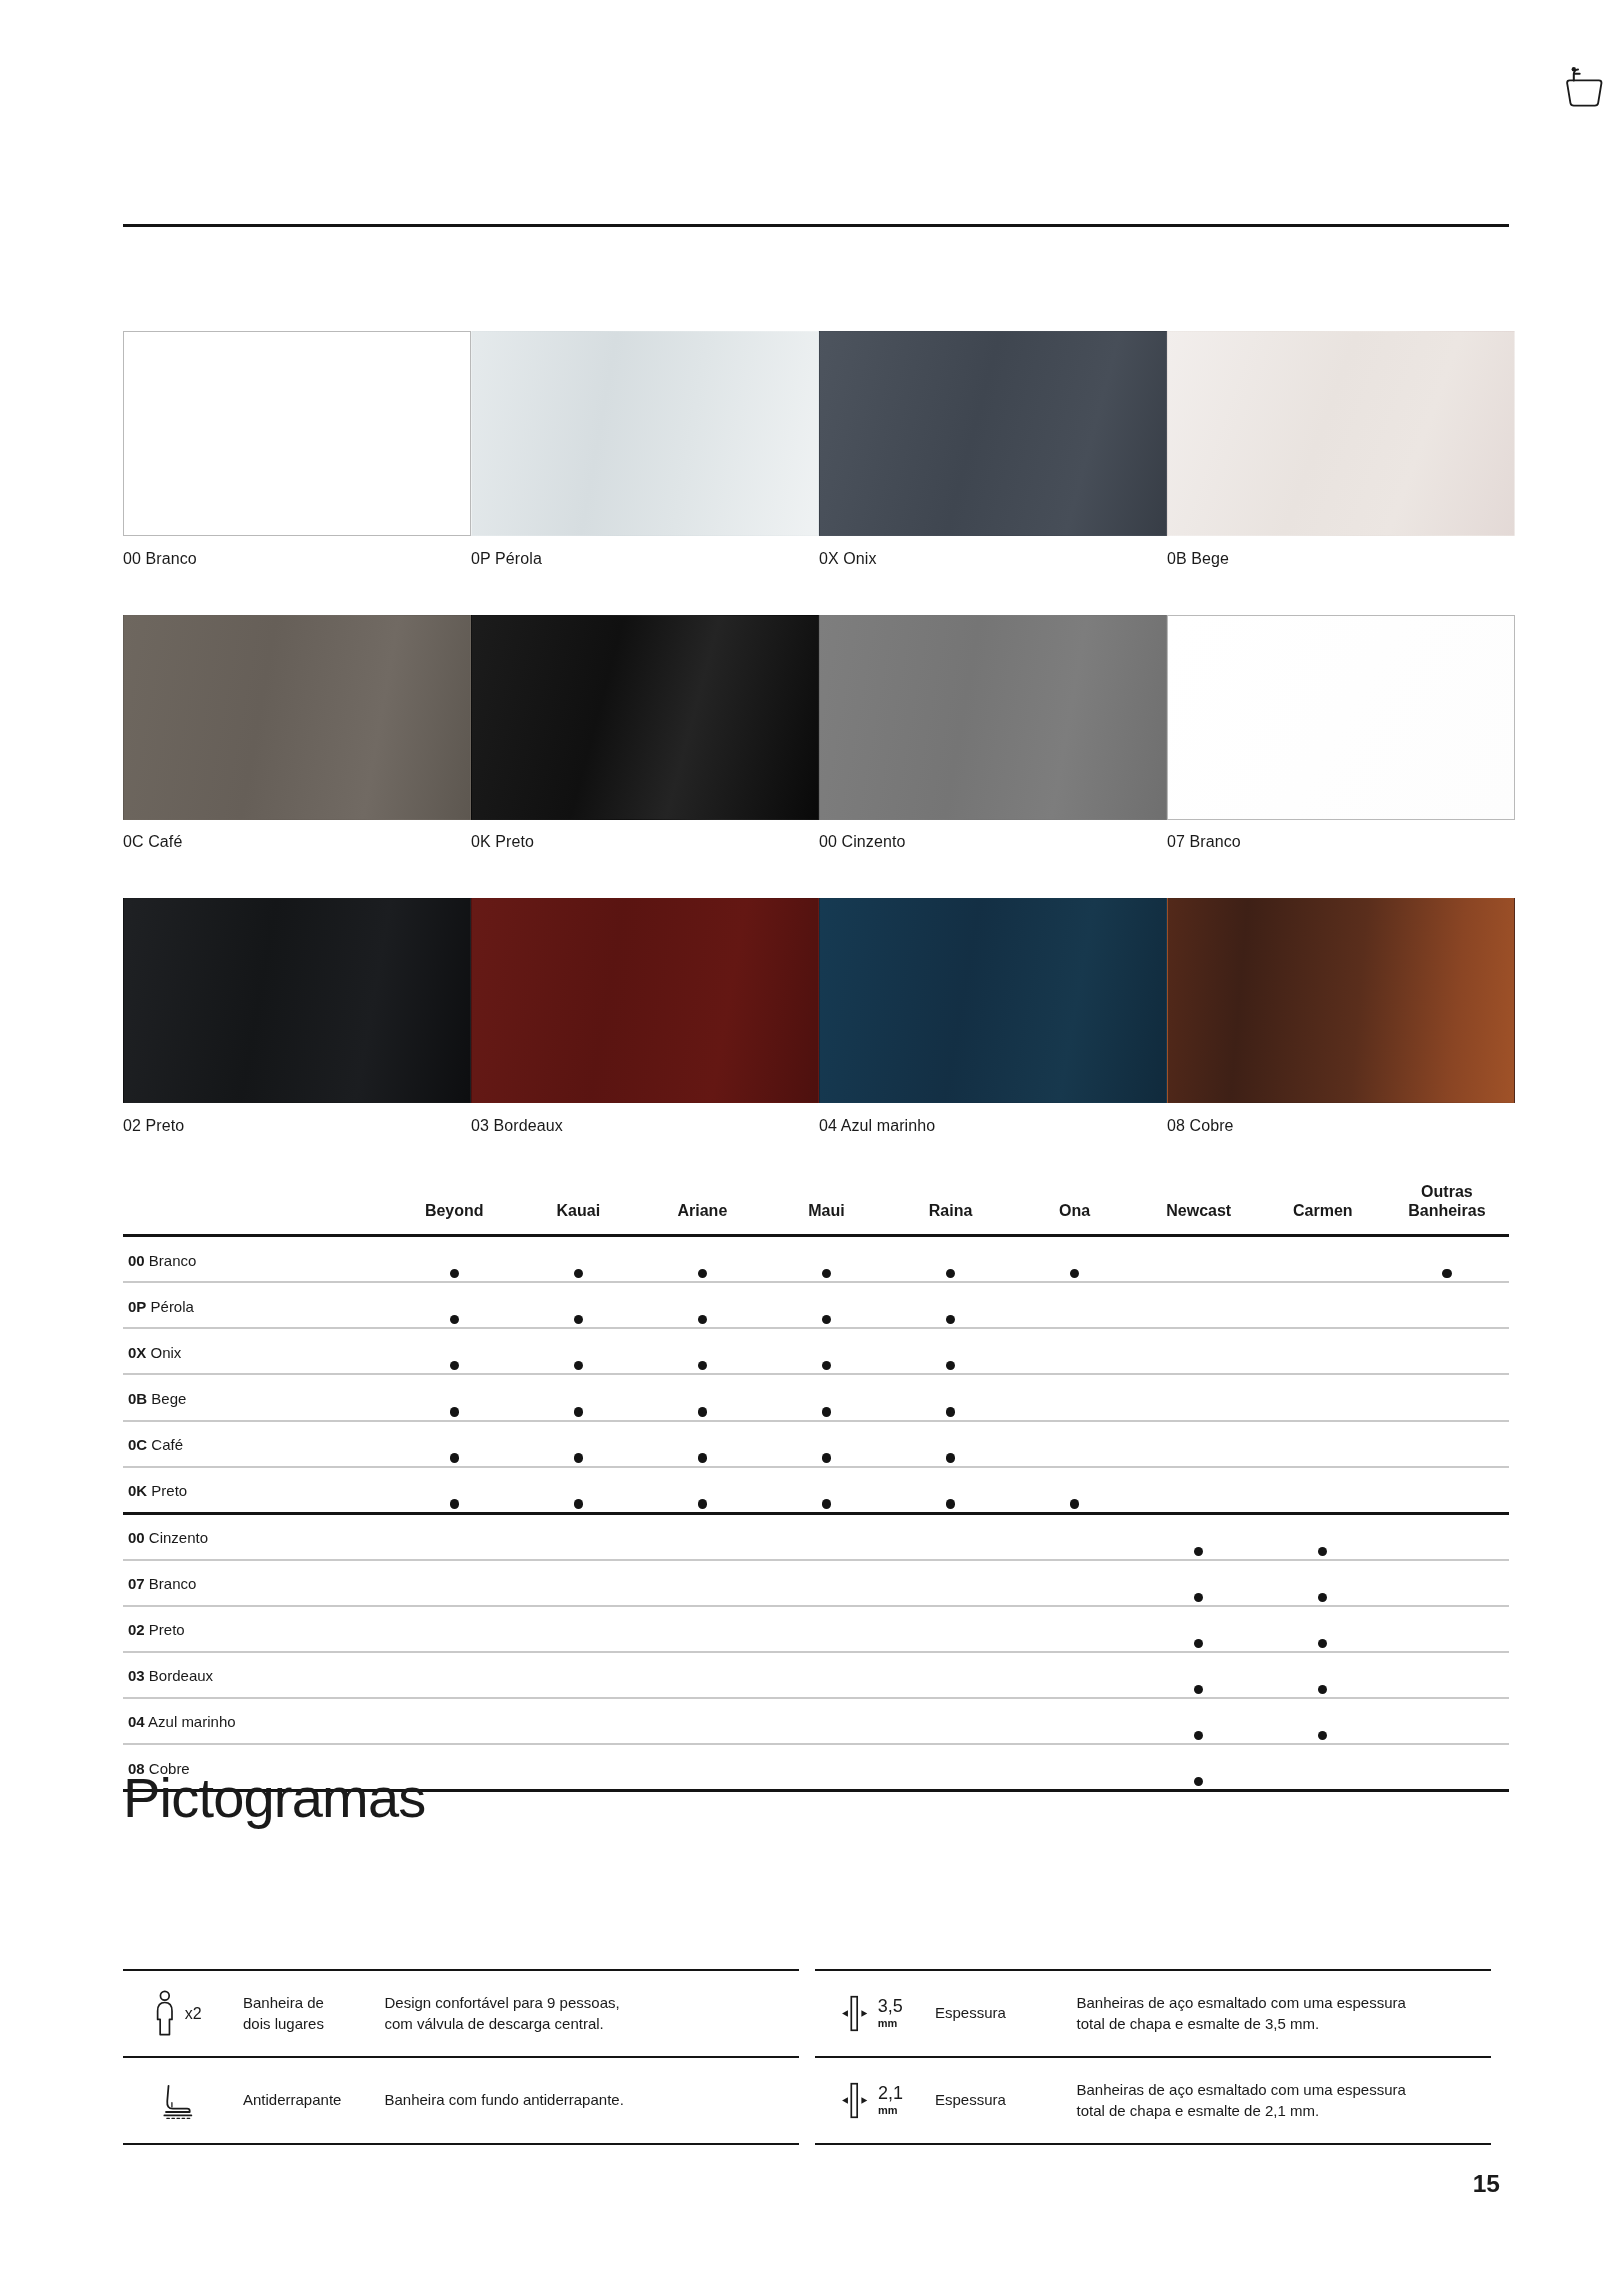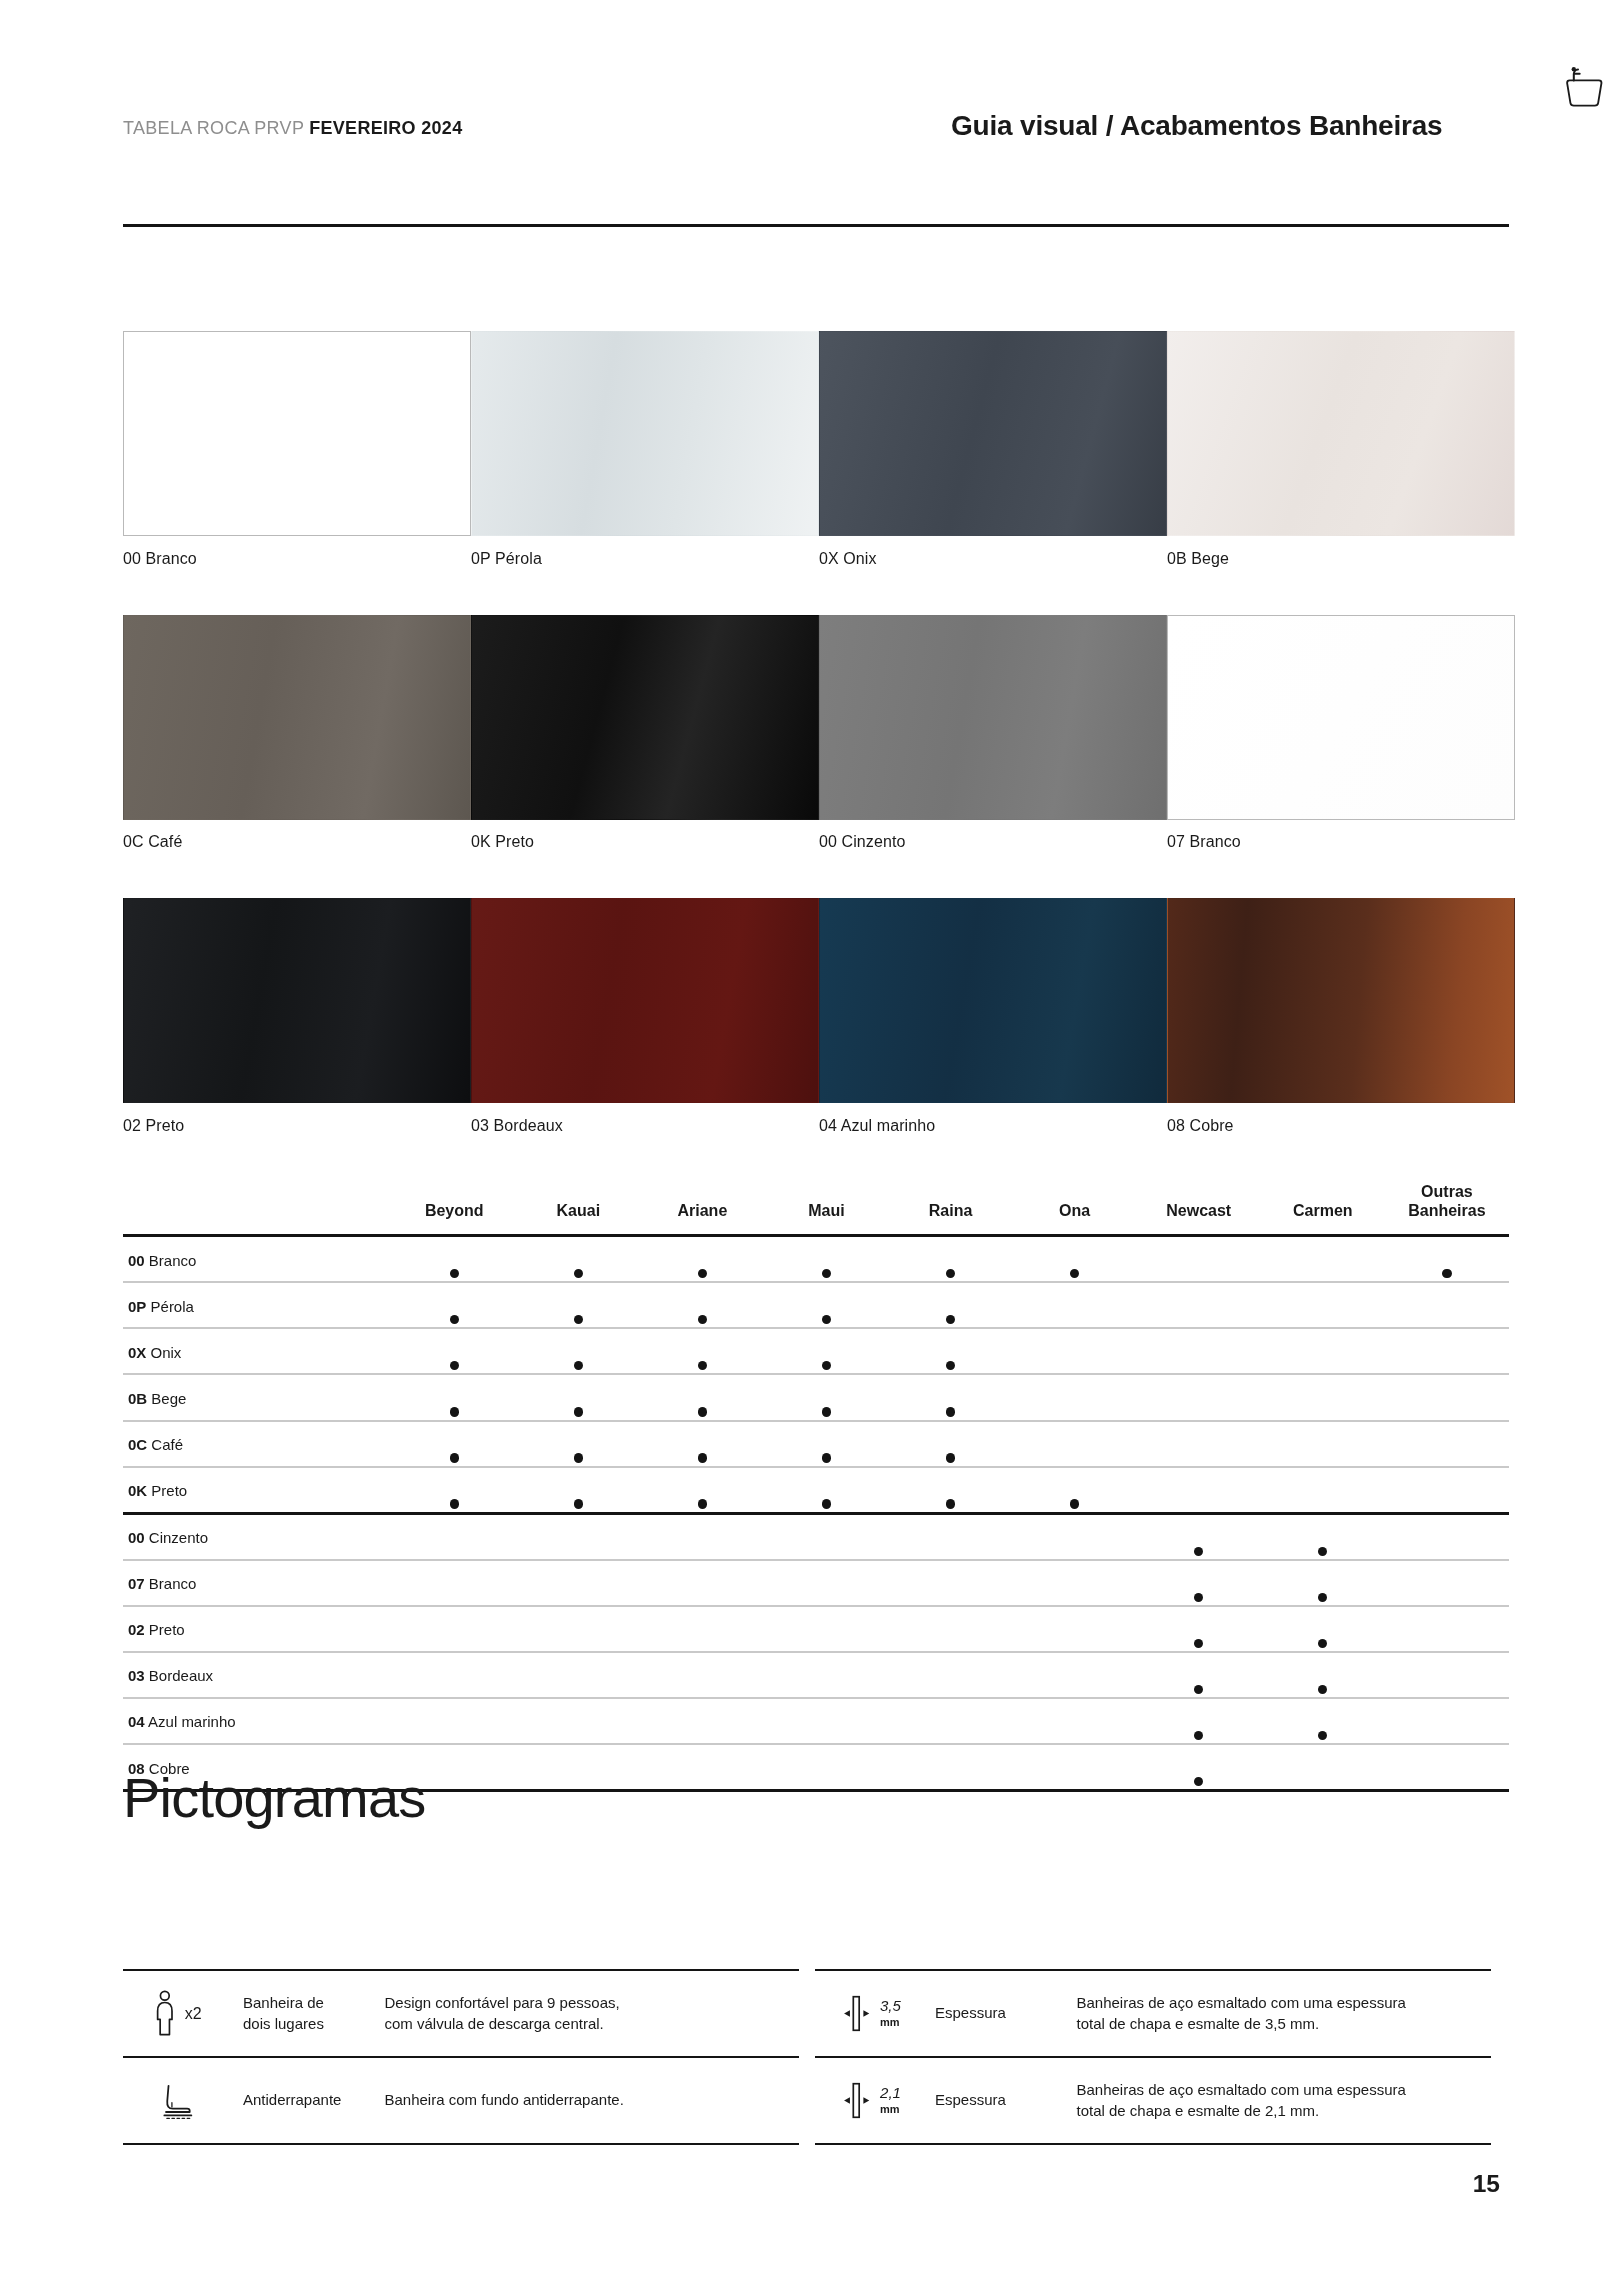--- a/index.html
+++ b/index.html
@@ -178,42 +178,36 @@
     line-height: 1.35;
     padding-left: 8.5px;
     padding-right: 5px;
   }
 
   .icon-x2 {
     font-size: 16px;
     font-weight: 400;
     margin-left: 3.4px;
   }
-  .mm-num { font-size: 15px; font-weight: 400; line-height: 1; font-style: italic; }
+  .mm-num { font-size: 18px; font-weight: 400; line-height: 1; }
   .mm-unit { font-size: 11px; line-height: 1; font-weight: bold; }
 
   .page-no {
     position: absolute;
     right: 123px;
     top: 2170px;
     font-size: 24.5px;
     font-weight: 700;
   }
 </style>
 </head>
 <body>
 
 <div class="page">
 
-  <div class="header">
-    <div class="header-left">
-      <span class="lt">TABELA ROCA PRVP </span><span class="bd">FEVEREIRO 2024</span>
-    </div>
-    <div class="header-title">Guia visual / Acabamentos Banheiras</div>
-  </div>
 
   <div class="tub-icon">
     <svg width="52" height="44" viewBox="0 0 62 52" fill="none" xmlns="http://www.w3.org/2000/svg">
       <path d="M18 20 C18 18 19 17 21 17 L56 17 C58 17 59 18 59 20 L55 44 C54.6 46 53 47 51 47 L26 47 C24 47 22.4 46 22 44 Z" stroke="#1a1a1a" stroke-width="2.2" fill="none" stroke-linejoin="round"></path>
       <path d="M26 17 L26 10 C26 6 28 4 31 4" stroke="#1a1a1a" stroke-width="2.4" fill="none" stroke-linecap="round"></path>
       <path d="M26 9 L33 9" stroke="#1a1a1a" stroke-width="2.4" stroke-linecap="round"></path>
       <circle cx="26" cy="3.6" r="2.6" fill="#1a1a1a"></circle>
     </svg>
   </div>
 

